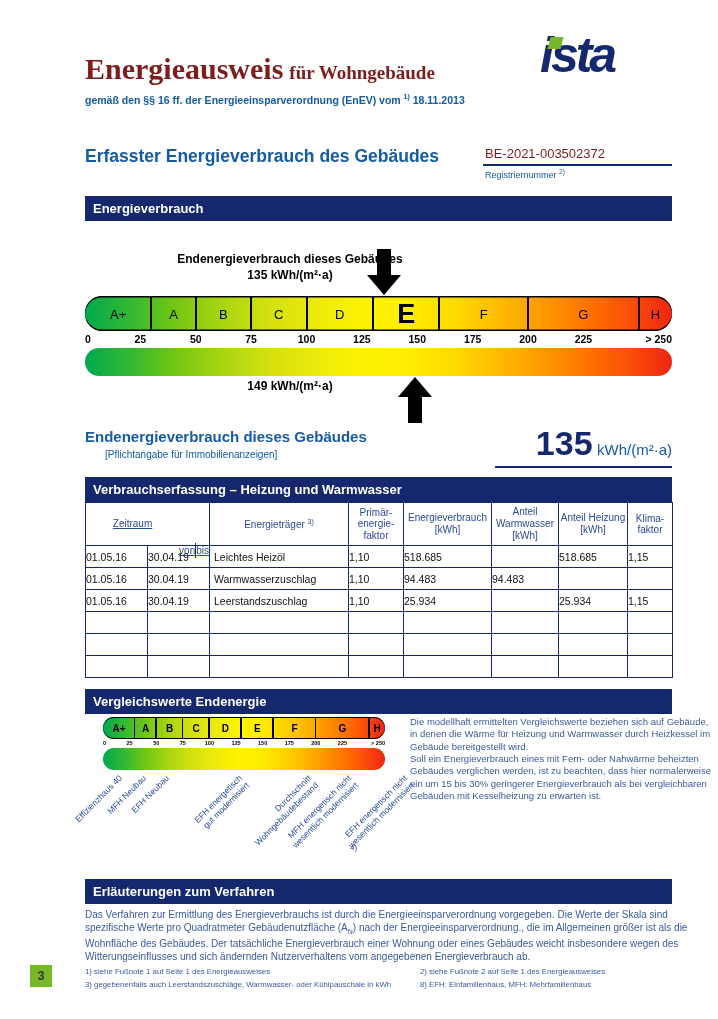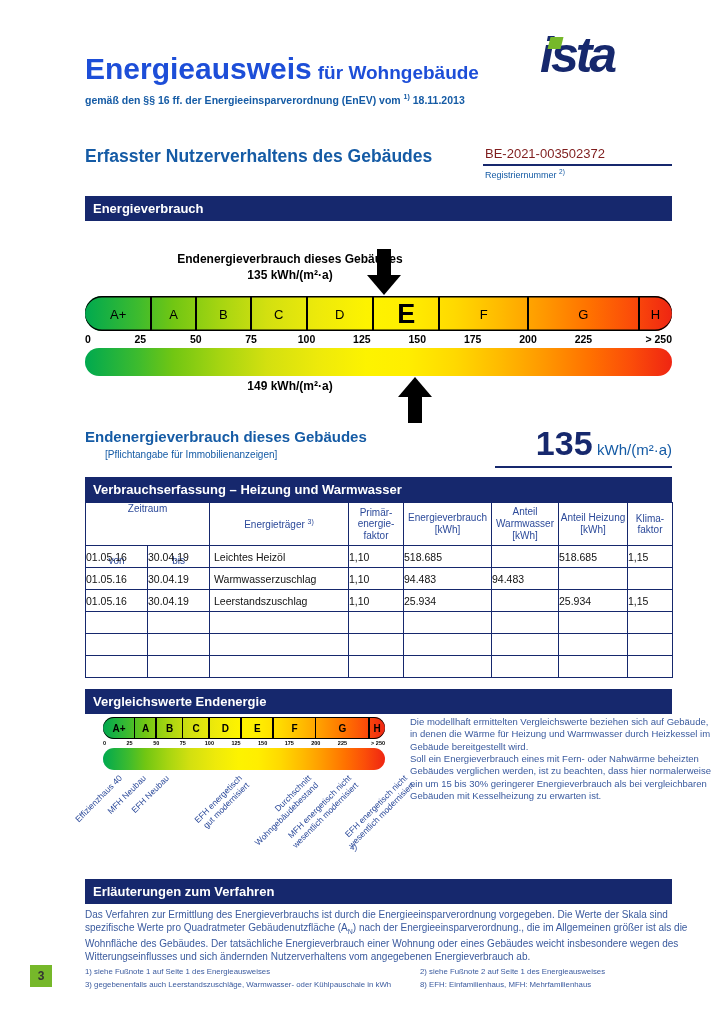--- a/index.html
+++ b/index.html
@@ -1,20 +1,20 @@
 <!DOCTYPE html>
 <html><head>
 <meta charset="utf-8">
 <style>
   html,body{margin:0;padding:0;background:#fff;}
   .page{position:relative;width:718px;height:1019px;background:#ffffff;overflow:hidden;
         font-family:"Liberation Sans",sans-serif;color:#111;}
 
   
-  .title-block{position:absolute;left:85px;top:52px;white-space:nowrap;color:#1d4ed8;}
+  .title-block{position:absolute;left:85px;top:52px;white-space:nowrap;color:#7f1d1d;font-family:Liberation Serif, serif;}
   .title-main{font-size:30px;font-weight:bold;}
   .title-suffix{font-size:19px;font-weight:bold;margin-left:6px;}
   .subtitle{position:absolute;left:85px;top:93px;font-size:10.5px;font-weight:bold;color:#155ba5;}
   .subtitle sup{font-size:7px;}
 
   .logo{position:absolute;left:540px;top:30px;width:140px;height:60px;}
   .logo-text{font-size:50px;font-weight:bold;font-style:italic;color:#16286d;letter-spacing:-3px;line-height:1;}
   .logo-dot{position:absolute;left:9px;top:7px;width:13px;height:12px;background:#76b82a;transform:skewX(-14deg);}
 
   
@@ -68,21 +68,21 @@
   .ee-value{font-size:34px;font-weight:bold;color:#16286d;}
   .ee-unit{font-size:15px;color:#155ba5;}
 
   
   table.vtable{position:absolute;left:85px;top:502px;width:587px;border-collapse:collapse;table-layout:fixed;}
   .vtable th,.vtable td{border:1.5px solid #16286d;padding:0;}
   .vtable th{font-size:10px;font-weight:normal;color:#2c4a9a;vertical-align:middle;text-align:center;line-height:1.15;}
   .vtable td{font-size:10.5px;color:#111;height:21px;}
   .vtable td.c-traeger{text-align:left;padding-left:4px;}
   .vtable th sup{font-size:7px;}
-  .zcell{display:flex;flex-direction:column;height:42px;}
+  .zcell{display:flex;flex-direction:row;height:42px;text-decoration:underline;}
   .zcell .z-top{flex:1;display:flex;align-items:center;justify-content:center;}
   .zcell .z-sub{display:flex;height:15px;margin-top:40px;}
   .zcell .z-sub span{flex:1;display:flex;align-items:center;justify-content:center;}
   .zcell .z-sub span:first-child{border-right:1.5px solid #16286d;}
   .hdr-2line div{line-height:1.2;}
 
   
   .small-scale{position:absolute;left:103px;top:717px;width:282px;height:150px;}
   .band-small{position:absolute;left:0;top:0;width:282px;height:22px;border-radius:11px;
               box-shadow:inset 0 1px 0 #000,inset 0 -1px 0 #000;}
@@ -121,21 +121,21 @@
   <div class="subtitle">
     <span>gemäß den §§ 16 ff. der Energieeinsparverordnung (EnEV) vom</span>
     <sup>1)</sup>
     <span>18.11.2013</span>
   </div>
   <div class="logo">
     <span class="logo-text">ista</span>
     <span class="logo-dot"></span>
   </div>
 
-  <div class="erfasster">Erfasster Nutzerverhaltens des Gebäudes</div>
+  <div class="erfasster">Erfasster Energieverbrauch des Gebäudes</div>
   <div class="regblock">
     <div class="regvalue">BE-2021-003502372</div>
     <div class="reglabel">
       <span>Registriernummer</span>
       <sup>2)</sup>
     </div>
   </div>
 
   <div class="navy-bar" id="bar-energieverbrauch">Energieverbrauch</div>
 

